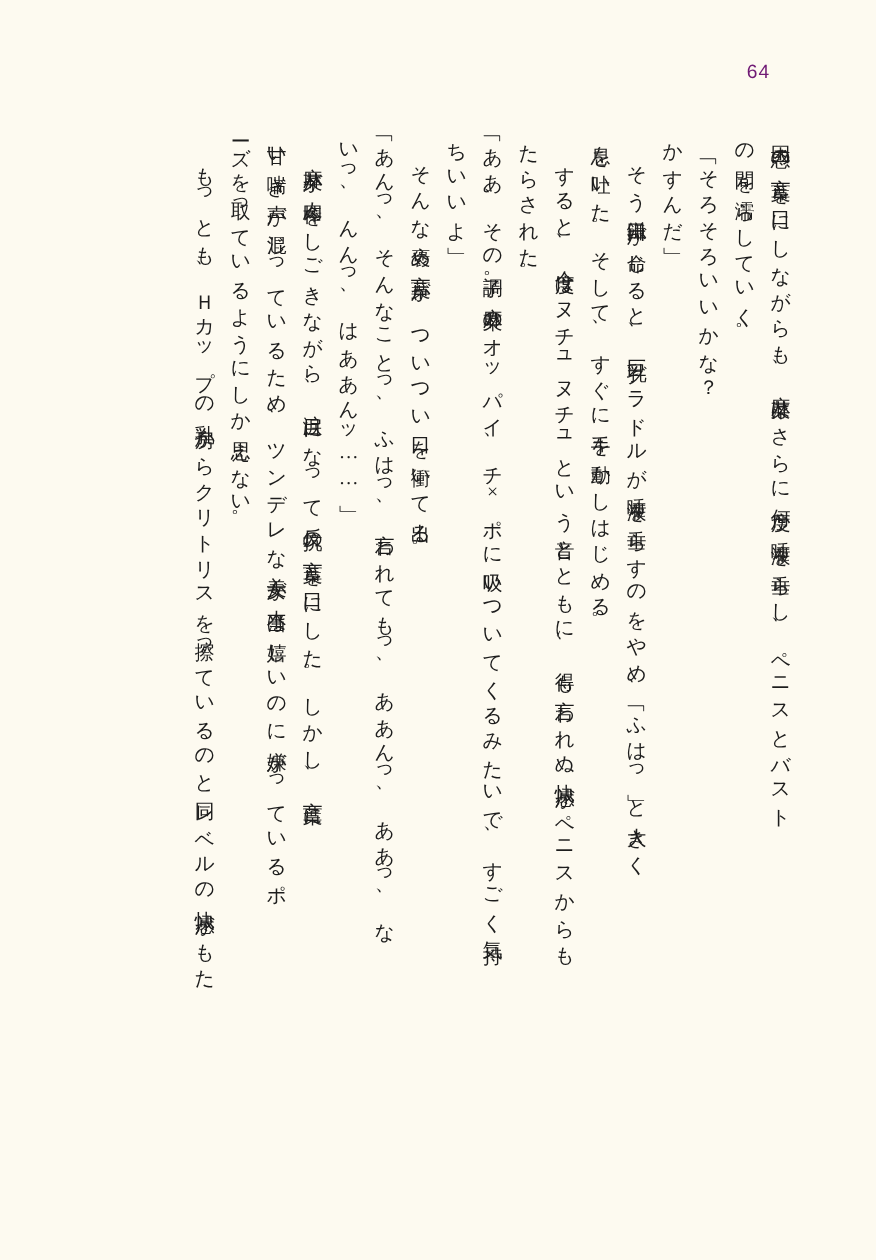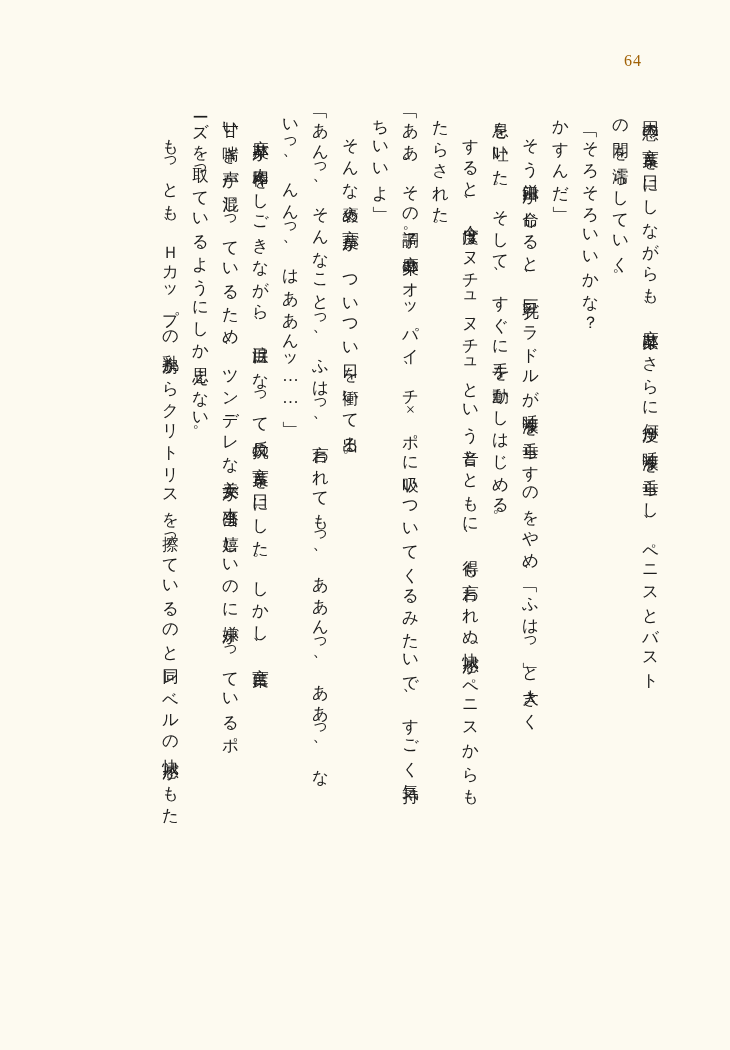--- a/index.html
+++ b/index.html
@@ -21,23 +21,23 @@
     background: #fdfaf0;
     box-sizing: border-box;
     overflow: hidden;
   }
 
   .page-number {
     position: absolute;
     top: 52px;
     right: 88px;
     font-size: 16px;
-    color: #a16207;
+    color: #701a75;
     letter-spacing: 1px;
-    font-family: Liberation Serif, serif;
+    font-family: Liberation Sans, sans-serif;
   }
 
   .text-body {
     position: absolute;
     top: 108px;
     right: 72px;
     left: 72px;
     bottom: 96px;
     display: flex;
     flex-direction: row-reverse;

